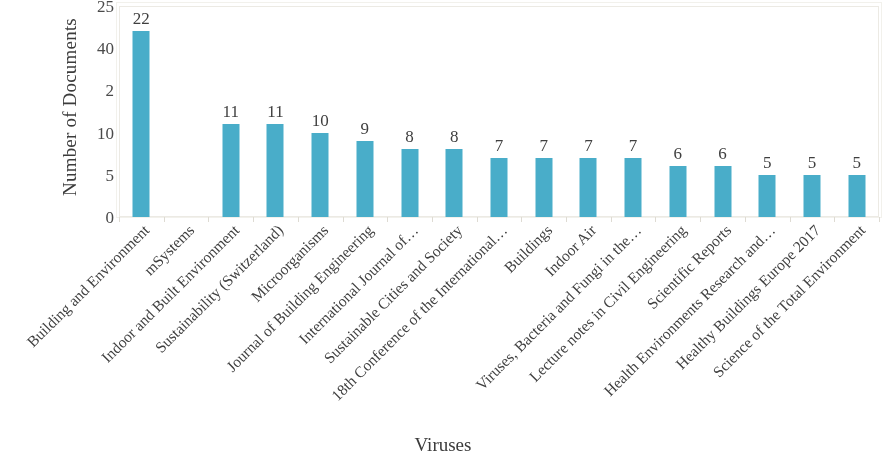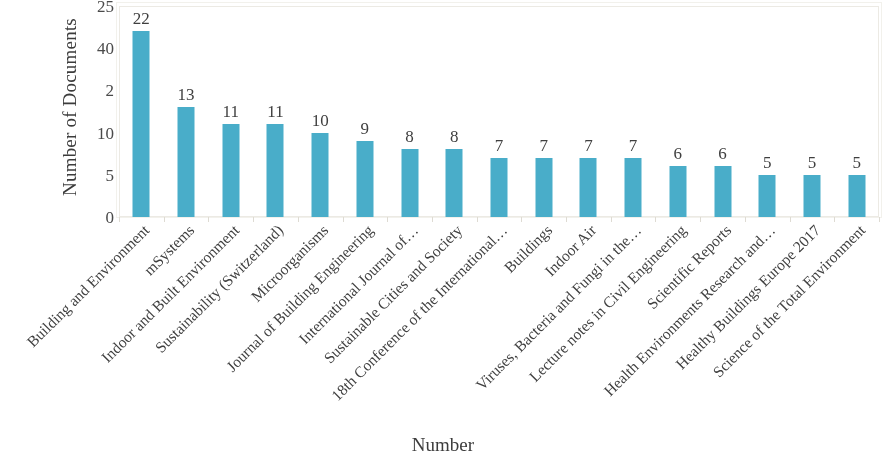--- a/index.html
+++ b/index.html
@@ -167,24 +167,20 @@
       <div class="y-tick-label" style="top: 124.6px;">10</div>
       <div class="y-tick-label" style="top: 82.4px;">2</div>
       <div class="y-tick-label" style="top: 40.2px;">40</div>
       <div class="y-tick-label" style="top: -2px;">25</div>
     </div>
 
   <div class="bars-layer" id="bars-layer">
       <div class="bar-slot" style="left: 0px; width: 44.7059px;">
         <div class="bar" style="height: 185.68px; background: rgb(73, 173, 201);"></div>
         <div class="bar-value" style="bottom: 189.68px;">22</div>
-      </div>
-      <div class="bar-slot" style="left: 44.7059px; width: 44.7059px;">
-        <div class="bar" style="height: 109.72px; background: rgb(73, 173, 201);"></div>
-        <div class="bar-value" style="bottom: 113.72px;">13</div>
       </div>
       <div class="bar-slot" style="left: 89.4118px; width: 44.7059px;">
         <div class="bar" style="height: 92.84px; background: rgb(73, 173, 201);"></div>
         <div class="bar-value" style="bottom: 96.84px;">11</div>
       </div>
       <div class="bar-slot" style="left: 134.118px; width: 44.7059px;">
         <div class="bar" style="height: 92.84px; background: rgb(73, 173, 201);"></div>
         <div class="bar-value" style="bottom: 96.84px;">11</div>
       </div>
       <div class="bar-slot" style="left: 178.824px; width: 44.7059px;">
@@ -275,15 +271,15 @@
       <div class="cat-label" style="left: -175.294px; width: 600px;"><span>Buildings</span></div>
       <div class="cat-label" style="left: -130.588px; width: 600px;"><span>Indoor Air</span></div>
       <div class="cat-label" style="left: -85.8824px; width: 600px;"><span>Viruses, Bacteria and Fungi in the…</span></div>
       <div class="cat-label" style="left: -41.1765px; width: 600px;"><span>Lecture notes in Civil Engineering</span></div>
       <div class="cat-label" style="left: 3.52941px; width: 600px;"><span>Scientific Reports</span></div>
       <div class="cat-label" style="left: 48.2353px; width: 600px;"><span>Health Environments Research and…</span></div>
       <div class="cat-label" style="left: 92.9412px; width: 600px;"><span>Healthy Buildings Europe 2017</span></div>
       <div class="cat-label" style="left: 137.647px; width: 600px;"><span>Science of the Total Environment</span></div>
     </div>
 
-  <div class="x-axis-title">Number</div>
+  <div class="x-axis-title">Viruses</div>
 
 </div>
 
 </body></html>

